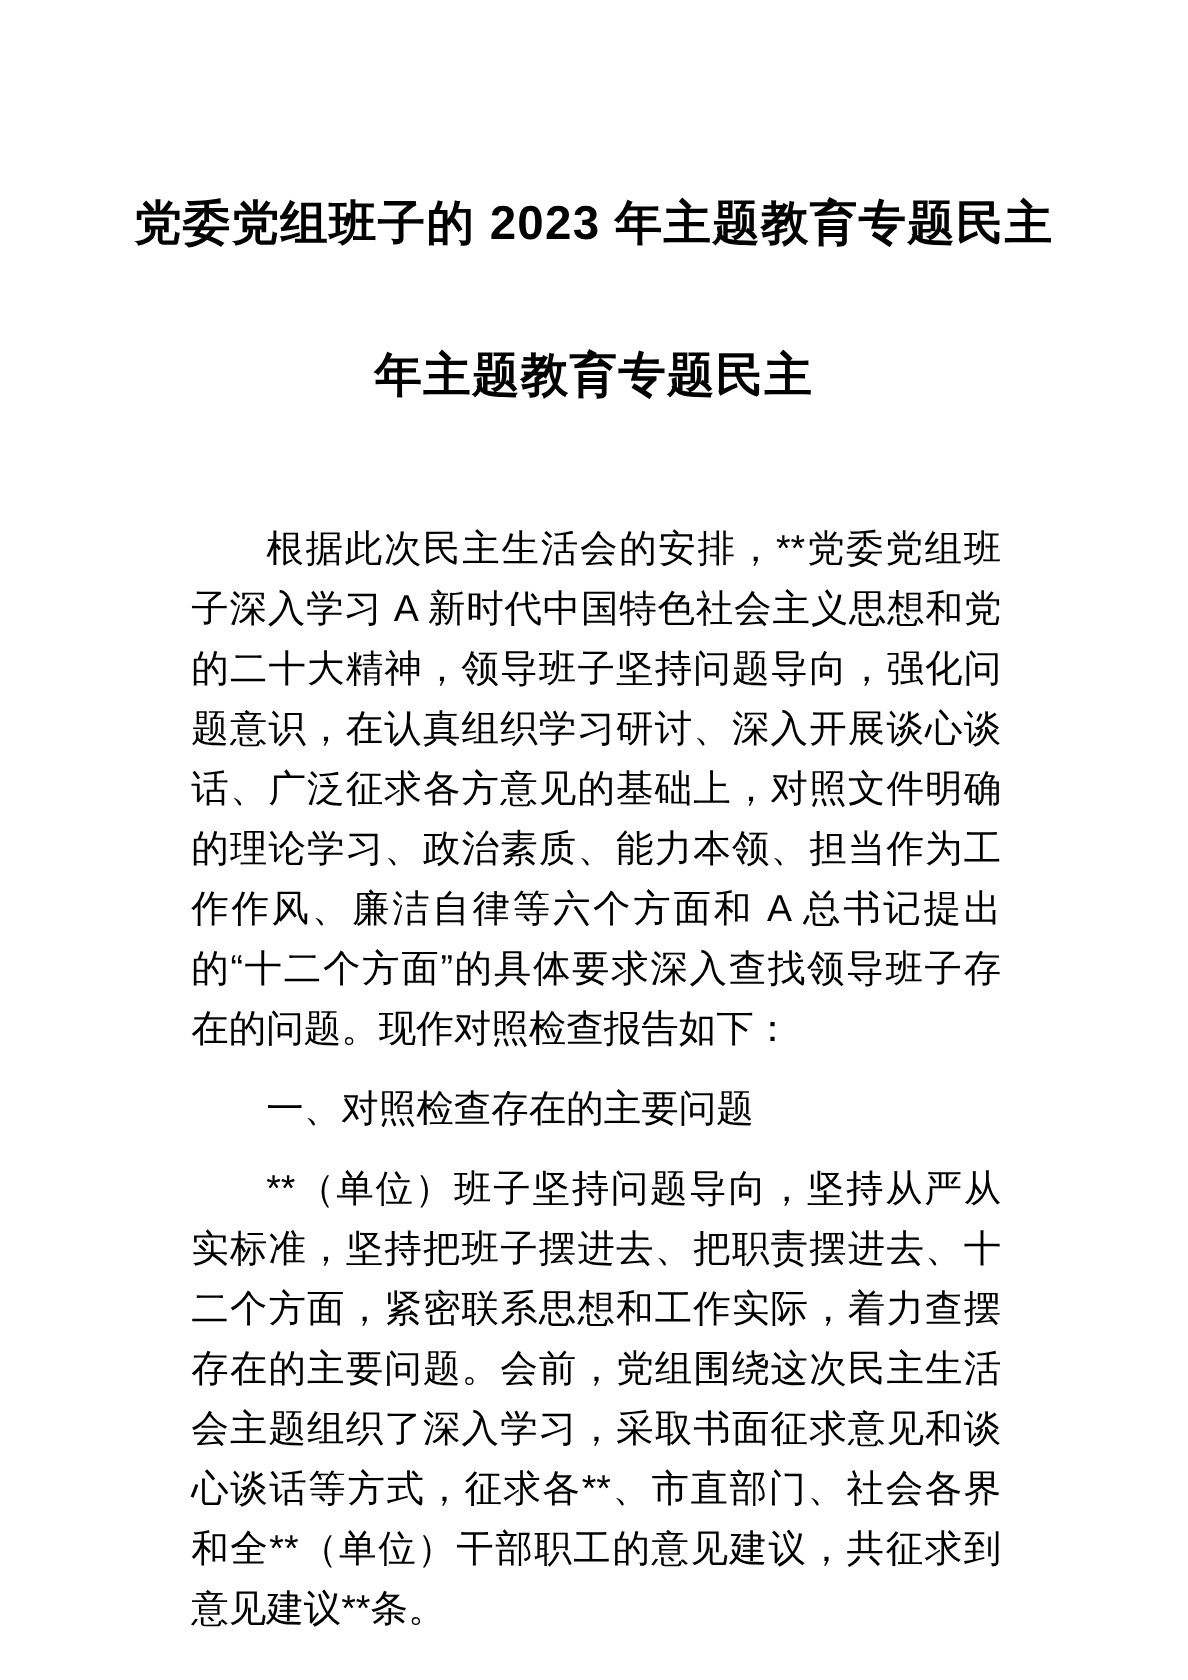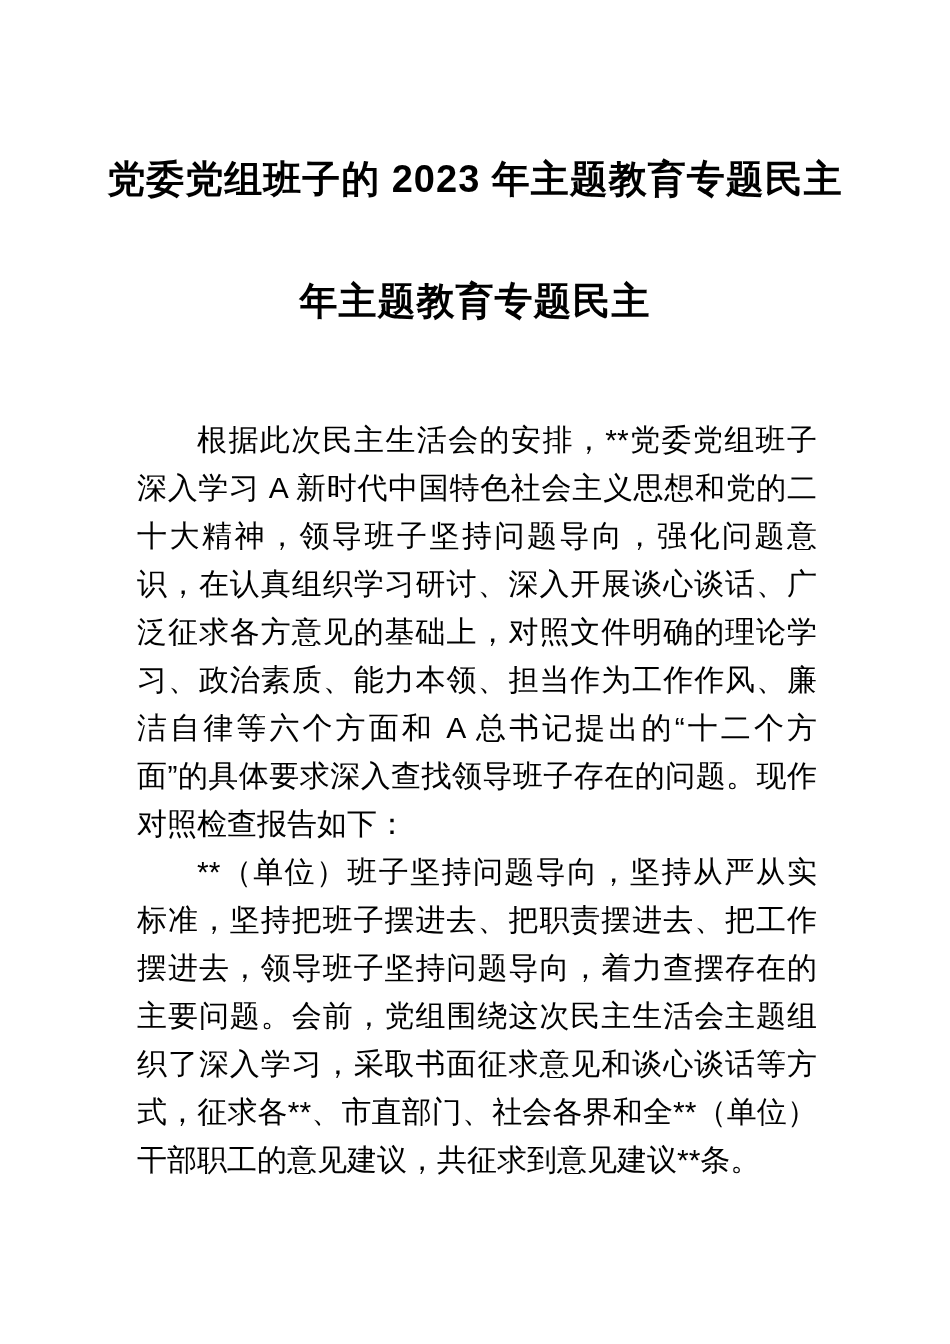--- a/index.html
+++ b/index.html
@@ -30,33 +30,34 @@
     white-space: nowrap;
   }
   .doc-body {
     margin: 54px 133px 0 137px;
     font-size: 30px;
     line-height: 48px;
     text-align: justify;
     text-justify: inter-ideograph;
   }
   .doc-body p {
-    margin: 0;
+    margin: 16px;
     padding: 0;
     text-indent: 2em;
   }
 </style>
 </head>
 <body>
 
 <div class="page">
 
   <h1 class="doc-title">
     <span class="title-line">党委党组班子的 2023 年主题教育专题民主</span>
     <span class="title-line">年主题教育专题民主</span>
   </h1>
 
   <div class="doc-body">
     <p>根据此次民主生活会的安排，**党委党组班子深入学习 A 新时代中国特色社会主义思想和党的二十大精神，领导班子坚持问题导向，强化问题意识，在认真组织学习研讨、深入开展谈心谈话、广泛征求各方意见的基础上，对照文件明确的理论学习、政治素质、能力本领、担当作为工作作风、廉洁自律等六个方面和 A 总书记提出的“十二个方面”的具体要求深入查找领导班子存在的问题。现作对照检查报告如下：</p>
-    <p>**（单位）班子坚持问题导向，坚持从严从实标准，坚持把班子摆进去、把职责摆进去、把工作摆进去，领导班子坚持问题导向，着力查摆存在的主要问题。会前，党组围绕这次民主生活会主题组织了深入学习，采取书面征求意见和谈心谈话等方式，征求各**、市直部门、社会各界和全**（单位）干部职工的意见建议，共征求到意见建议**条。</p>
+    <p>一、对照检查存在的主要问题</p>
+    <p>**（单位）班子坚持问题导向，坚持从严从实标准，坚持把班子摆进去、把职责摆进去、十二个方面，紧密联系思想和工作实际，着力查摆存在的主要问题。会前，党组围绕这次民主生活会主题组织了深入学习，采取书面征求意见和谈心谈话等方式，征求各**、市直部门、社会各界和全**（单位）干部职工的意见建议，共征求到意见建议**条。</p>
   </div>
 
 </div>
 
 </body></html>

